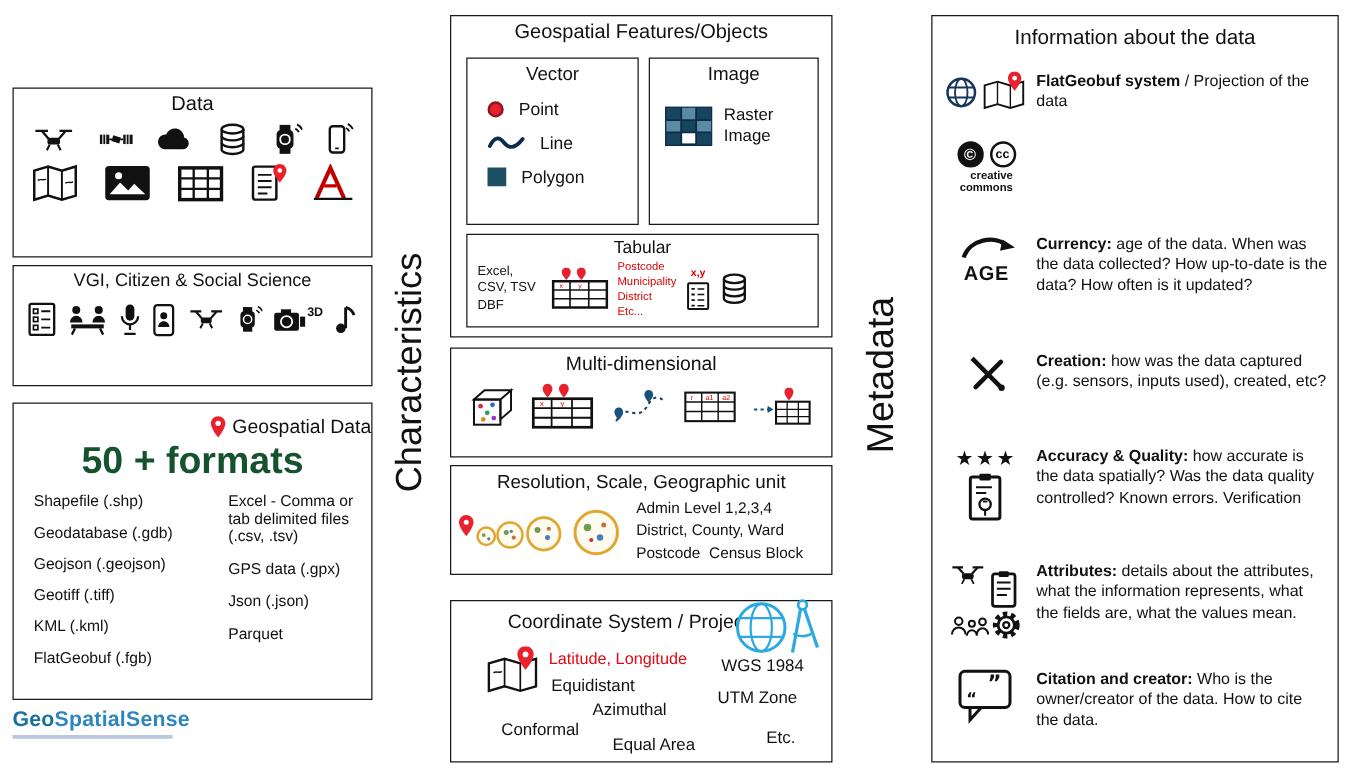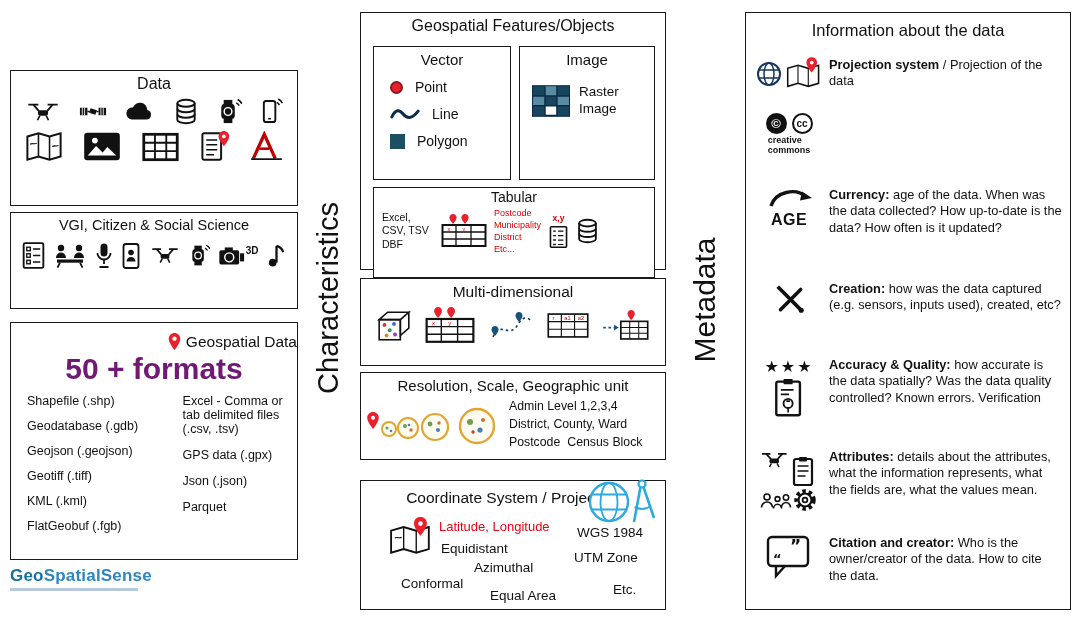--- a/index.html
+++ b/index.html
@@ -12,41 +12,41 @@
   
   #data-box{left:10px;top:70px;width:288px;height:136px}
   #vgi-box{left:10px;top:212px;width:288px;height:97px}
   #vgi-box .bt{font-size:14.5px}
   #fmt-box{left:10px;top:322px;width:288px;height:238px}
   .irow{display:flex;justify-content:space-between;align-items:center;padding:5px 14px 0}
   .vrow{display:flex;justify-content:space-between;align-items:center;padding:8px 10px 0}
   .cam3d{display:flex;align-items:flex-start;gap:1px}
   .lbl3d{font-size:10px;font-weight:bold}
   .fmt-title{display:flex;justify-content:flex-end;align-items:center;gap:4px;padding-top:9px;font-size:15.5px}
-  .fmt-head{color:#701a75;font-weight:bold;font-size:30px;text-align:center;margin-top:1px}
+  .fmt-head{color:#14532d;font-weight:bold;font-size:30px;text-align:center;margin-top:1px}
   .fmt-cols{display:flex;gap:24px;padding:8px 0 0 16px}
   .fcol1{width:138px;font-size:12.5px}
   .fcol1 div{margin-bottom:11px}
   .fcol2{width:120px;font-size:12.5px}
   .fcol2 div{margin-bottom:12px}
   #logo{position:absolute;left:10px;top:566px;font-size:17px;font-weight:bold;letter-spacing:.2px}
   #logo .p1{color:#15719f}
   #logo .p2{color:#2e86c1}
   #logo .sub{height:3px;width:128px;background:#b9c9dd;margin-top:2px}
   
   .vlabel{position:absolute;white-space:nowrap;transform:translate(-50%,-50%) rotate(-90deg);
           font-size:29px;color:#111}
   #char-label{left:328px;top:298px}
   #meta-label{left:705px;top:300px;font-size:30px}
   
   #feat-box{left:360px;top:12px;width:306px;height:258px}
   .subbox{position:absolute;border:1.5px solid #1a1a1a;background:#fff}
   #vec-box{left:12px;top:33px;width:138px;height:134px}
   #img-box{left:158px;top:33px;width:136px;height:134px}
-  #tab-box{left:12px;top:174px;width:282px;height:91px}
+  #tab-box{left:12px;top:174px;width:282px;height:75px}
   .sbt{text-align:center;font-size:15px;padding-top:4px}
   #tab-box .sbt{font-size:14px;padding-top:1px}
   .vitem{display:flex;align-items:center;gap:12px;padding-left:16px;margin-top:11px;font-size:14px}
   .dot{width:13px;height:13px;border-radius:50%;background:#e8212d;border:2px solid #8e1620}
   .sq{width:15px;height:15px;background:#1d4f63}
   .imgc{display:flex;align-items:center;gap:9px;padding:16px 6px 0 12px;font-size:13.5px;line-height:1.25}
   .tabc{display:flex;align-items:center;gap:7px;padding:2px 4px 0 8px}
   .tfmt{font-size:10.5px;white-space:pre-line;line-height:1.3;width:52px}
   .tred{font-size:9px;color:#d40000;line-height:1.35}
   .xy-wrap{display:flex;flex-direction:column;align-items:center;gap:1px}
@@ -70,21 +70,21 @@
   .mrow{position:absolute;left:12px;right:8px;display:flex;gap:9px;align-items:flex-start}
   .micon{flex:none;width:62px;display:flex;flex-direction:column;align-items:center;justify-content:center;gap:2px}
   .micon.hor{flex-direction:row;gap:4px}
   .mtext{font-size:12.8px;line-height:1.28}
   .bb{display:block}
   .cc-pair{display:flex;gap:5px;align-items:center}
   .c-circ{width:21px;height:21px;border-radius:50%;background:#111;color:#fff;font-size:13px;
           font-weight:bold;display:flex;align-items:center;justify-content:center}
   .cc-circ{width:21px;height:21px;border-radius:50%;border:2.5px solid #111;color:#111;font-size:10px;
            font-weight:bold;display:flex;align-items:center;justify-content:center}
-  .cc-text{font-size:9px;font-weight:bold;line-height:1.1;display:flex;flex-direction:column;align-items:flex-start}
+  .cc-text{font-size:9px;font-weight:bold;line-height:1.1;display:flex;flex-direction:column;align-items:flex-end}
   .age-t{font-weight:800;font-size:16px;letter-spacing:.5px}
   .stars{font-family:"DejaVu Sans",sans-serif;font-size:16px;letter-spacing:2px}
 </style>
 </head>
 <body>
 
 <div class="stage">
 
   <div class="box" id="data-box">
     <div class="bt">Data</div>
@@ -497,21 +497,21 @@
           </span>
         <span>
             <svg class="ic" width="36" height="33" viewBox="0 0 42 38">
               <path d="M2 13l12-3.5 12 3.5 12-3.5v21l-12 3.5-12-3.5-12 3.5z" fill="#fff" stroke="#111" stroke-width="1.8"></path>
               <path d="M14 9.5v21M26 13v21" stroke="#111" stroke-width="1.3"></path>
               <path d="M30 0c-3.6 0-6.2 2.6-6.2 6.2C23.8 10.6 30 18 30 18s6.2-7.4 6.2-11.8C36.2 2.6 33.6 0 30 0z" fill="#e8212d"></path>
               <circle cx="30" cy="6.2" r="2.2" fill="#fff"></circle>
             </svg>
           </span>
       </span>
-      <span class="mtext"><b>Projection system</b><span> / Projection of the data</span></span>
+      <span class="mtext"><b>FlatGeobuf system</b><span> / Projection of the data</span></span>
     </div>
 
     <div class="mrow" style="top:100px">
       <span class="micon">
         <span class="cc-pair">
           <span class="c-circ">©</span>
           <span class="cc-circ">cc</span>
         </span>
         <span class="cc-text">
           <span>creative</span>

